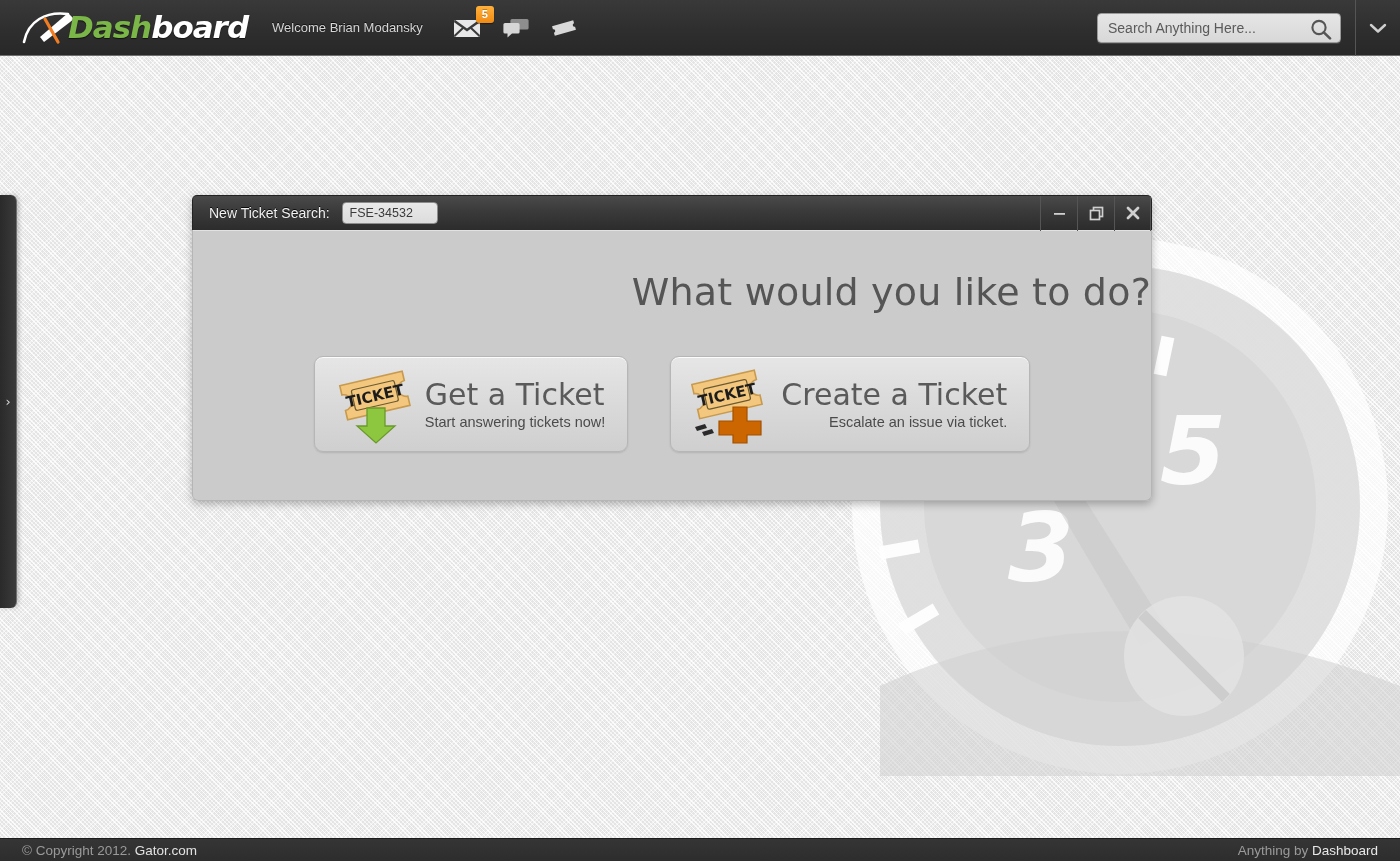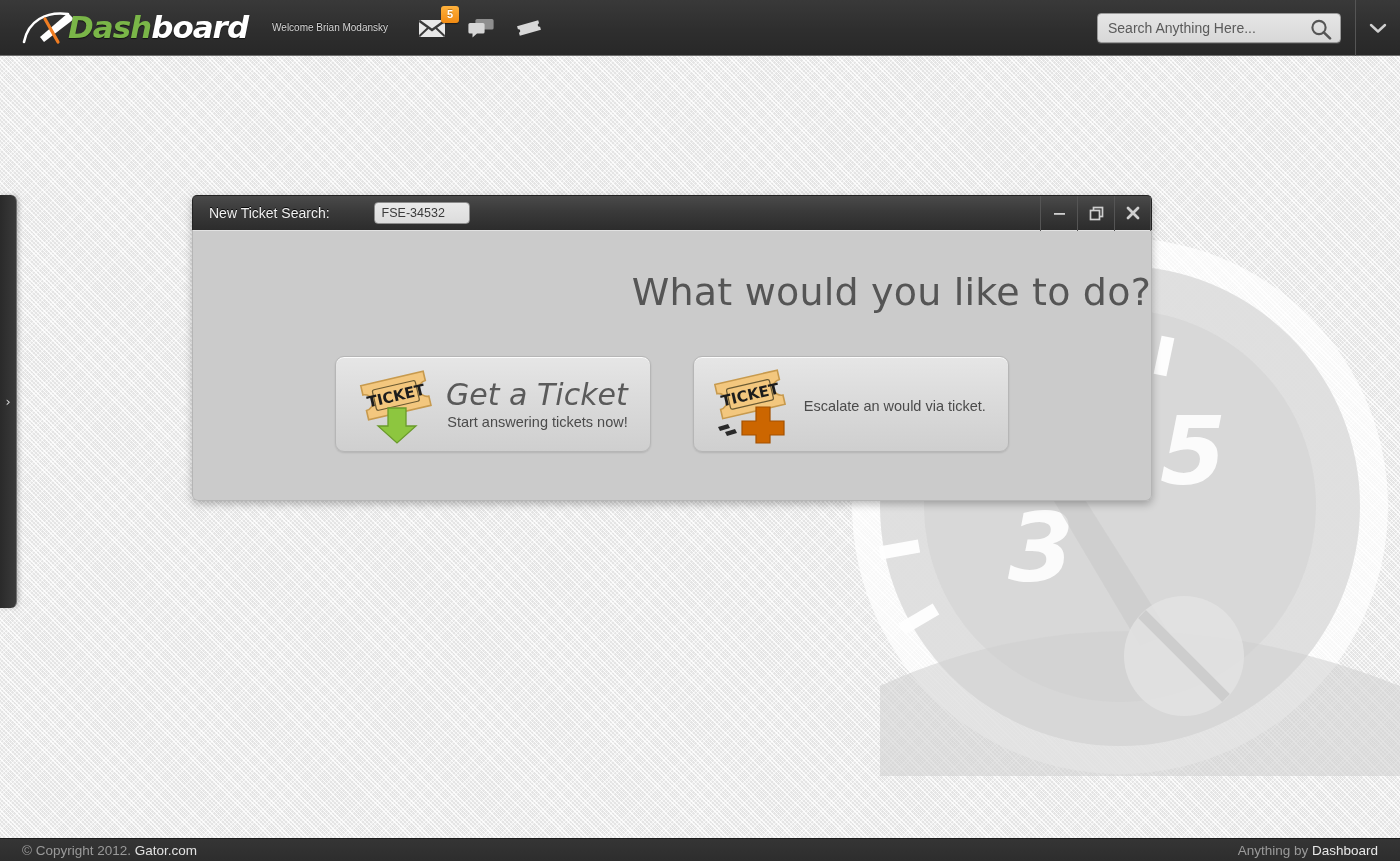--- a/index.html
+++ b/index.html
@@ -64,21 +64,21 @@
     margin-left: -12px;
     white-space: nowrap;
     text-shadow: 0 1px 1px rgba(0,0,0,0.6);
   }
   .logo-dash { color: #7ab648; }
   .logo-board { color: #ffffff; text-align: right; }
 
   .welcome {
     margin-left: 24px;
     color: #d5d5d5;
-    font-size: 10px;
+    font-size: 13px;
     white-space: nowrap;
     text-shadow: 0 -1px 0 rgba(0,0,0,0.7);
   }
 
   .head-icons {
     margin-left: 30px;
     display: flex;
     align-items: center;
     gap: 22px;
     height: 40px;
@@ -194,21 +194,20 @@
   }
   .dialog-titlebar {
     height: 35px;
     border-radius: 5px 5px 0 0;
     background: linear-gradient(180deg, #4a4a4a 0%, #3a3a3a 45%, #2c2c2c 100%);
     border: 1px solid #222;
     border-bottom: none;
     display: flex;
     align-items: center;
     padding-left: 16px;
-    gap: 32px;
   }
   .dialog-title {
     color: #f0f0f0;
     font-size: 14px;
     text-shadow: 0 -1px 0 rgba(0,0,0,0.8);
     white-space: nowrap;
   }
   .ticket-input {
     margin-left: 12px;
     width: 96px;
@@ -274,21 +273,20 @@
   }
   .choice-icon { width: 86px; height: 80px; flex: none; }
   .choice-text { margin-left: 6px; }
   .choice-title {
     font-family: "DejaVu Sans", sans-serif;
     font-size: 30px;
     font-weight: normal;
     color: #5a5a5a;
     line-height: 1.12;
     white-space: nowrap;
-    font-style: italic;
   }
   .choice-sub {
     font-size: 14.5px;
     color: #4b4b4b;
     margin-top: 3px;
     white-space: nowrap;
     text-align: right;
   }
 
   
@@ -463,21 +461,22 @@
           </g>
           <g>
             <polygon points="44,43 58,43 58,57 72,57 72,71 58,71 58,79 44,79 44,71 30,71 30,57 44,57" fill="#cc6600" stroke="#a35100" stroke-width="1.2"></polygon>
           </g>
           <g fill="#2a2a2a">
             <polygon points="6,63 16,60 18,64 8,67"></polygon>
             <polygon points="13,68 23,65 25,69 15,72"></polygon>
           </g>
         </svg>
         <div class="choice-text">
-          <div class="choice-sub">Escalate an would via ticket.</div>
+          <div class="choice-title">Create a Ticket</div>
+          <div class="choice-sub">Escalate an issue via ticket.</div>
         </div>
       </div>
 
     </div>
   </div>
 </div>
 
 <div class="footer">
   <div class="footer-left">
     <span>© Copyright 2012.</span>

